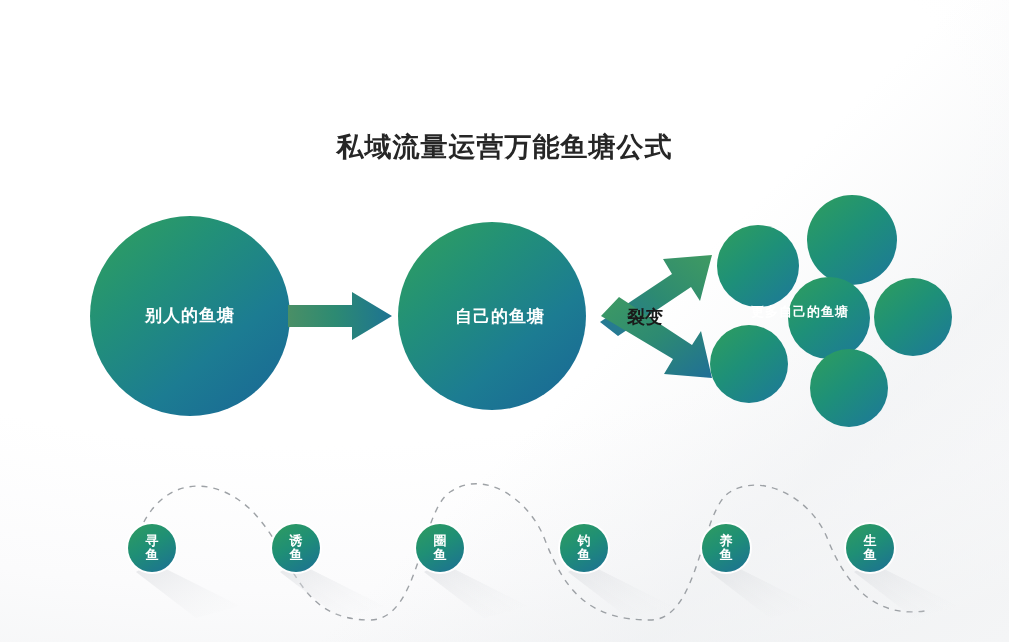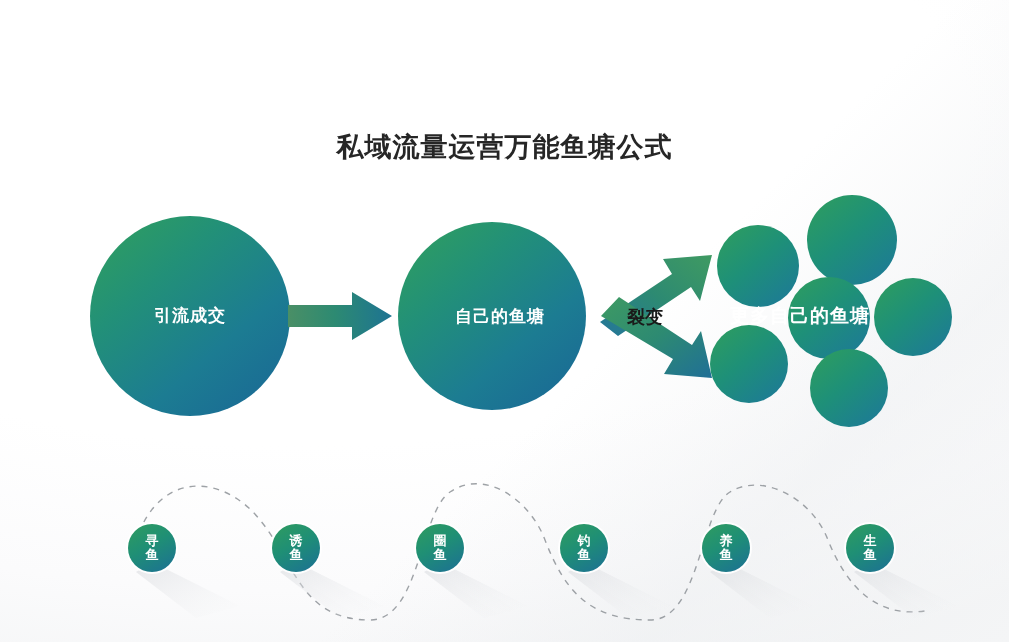--- a/index.html
+++ b/index.html
@@ -70,21 +70,21 @@
     left: 0; top: 304px; width: 380px;
     font-size: 17px;
   }
   #label-center {
     left: 310px; top: 305px; width: 380px;
     font-size: 17px;
     text-align: center;
   }
   #label-cluster {
     left: 640px; top: 303px; width: 320px;
-    font-size: 19px;
+    font-size: 13px;
   }
 
   .flow-label {
     position: absolute;
     color: #1a1a1a;
     font-weight: bold;
     font-size: 14px;
     white-space: nowrap;
     text-align: center;
   }
@@ -186,21 +186,21 @@
     <g opacity="0.75">
       <path d="M 152 562 L 240 606 L 196 618 L 136 572 Z" fill="url(#shadowGrad)"></path>
       <path d="M 296 562 L 384 606 L 340 618 L 280 572 Z" fill="url(#shadowGrad)"></path>
       <path d="M 440 562 L 528 606 L 484 618 L 424 572 Z" fill="url(#shadowGrad)"></path>
       <path d="M 584 562 L 672 606 L 628 618 L 568 572 Z" fill="url(#shadowGrad)"></path>
       <path d="M 726 562 L 814 606 L 770 618 L 710 572 Z" fill="url(#shadowGrad)"></path>
       <path d="M 870 562 L 958 606 L 914 618 L 854 572 Z" fill="url(#shadowGrad)"></path>
     </g>
   </svg>
 
-  <div class="pond-label" id="label-left">引流成交</div>
+  <div class="pond-label" id="label-left">别人的鱼塘</div>
   <div class="pond-label" id="label-center">自己的鱼塘</div>
   <div class="pond-label" id="label-cluster">更多自己的鱼塘</div>
 
   <div class="flow-label" id="label-fission">裂变</div>
 
   <div class="step" style="left:128px; top:524px;">
     <span class="step-text">寻
 鱼</span>
   </div>
   <div class="step" style="left:272px; top:524px;">

